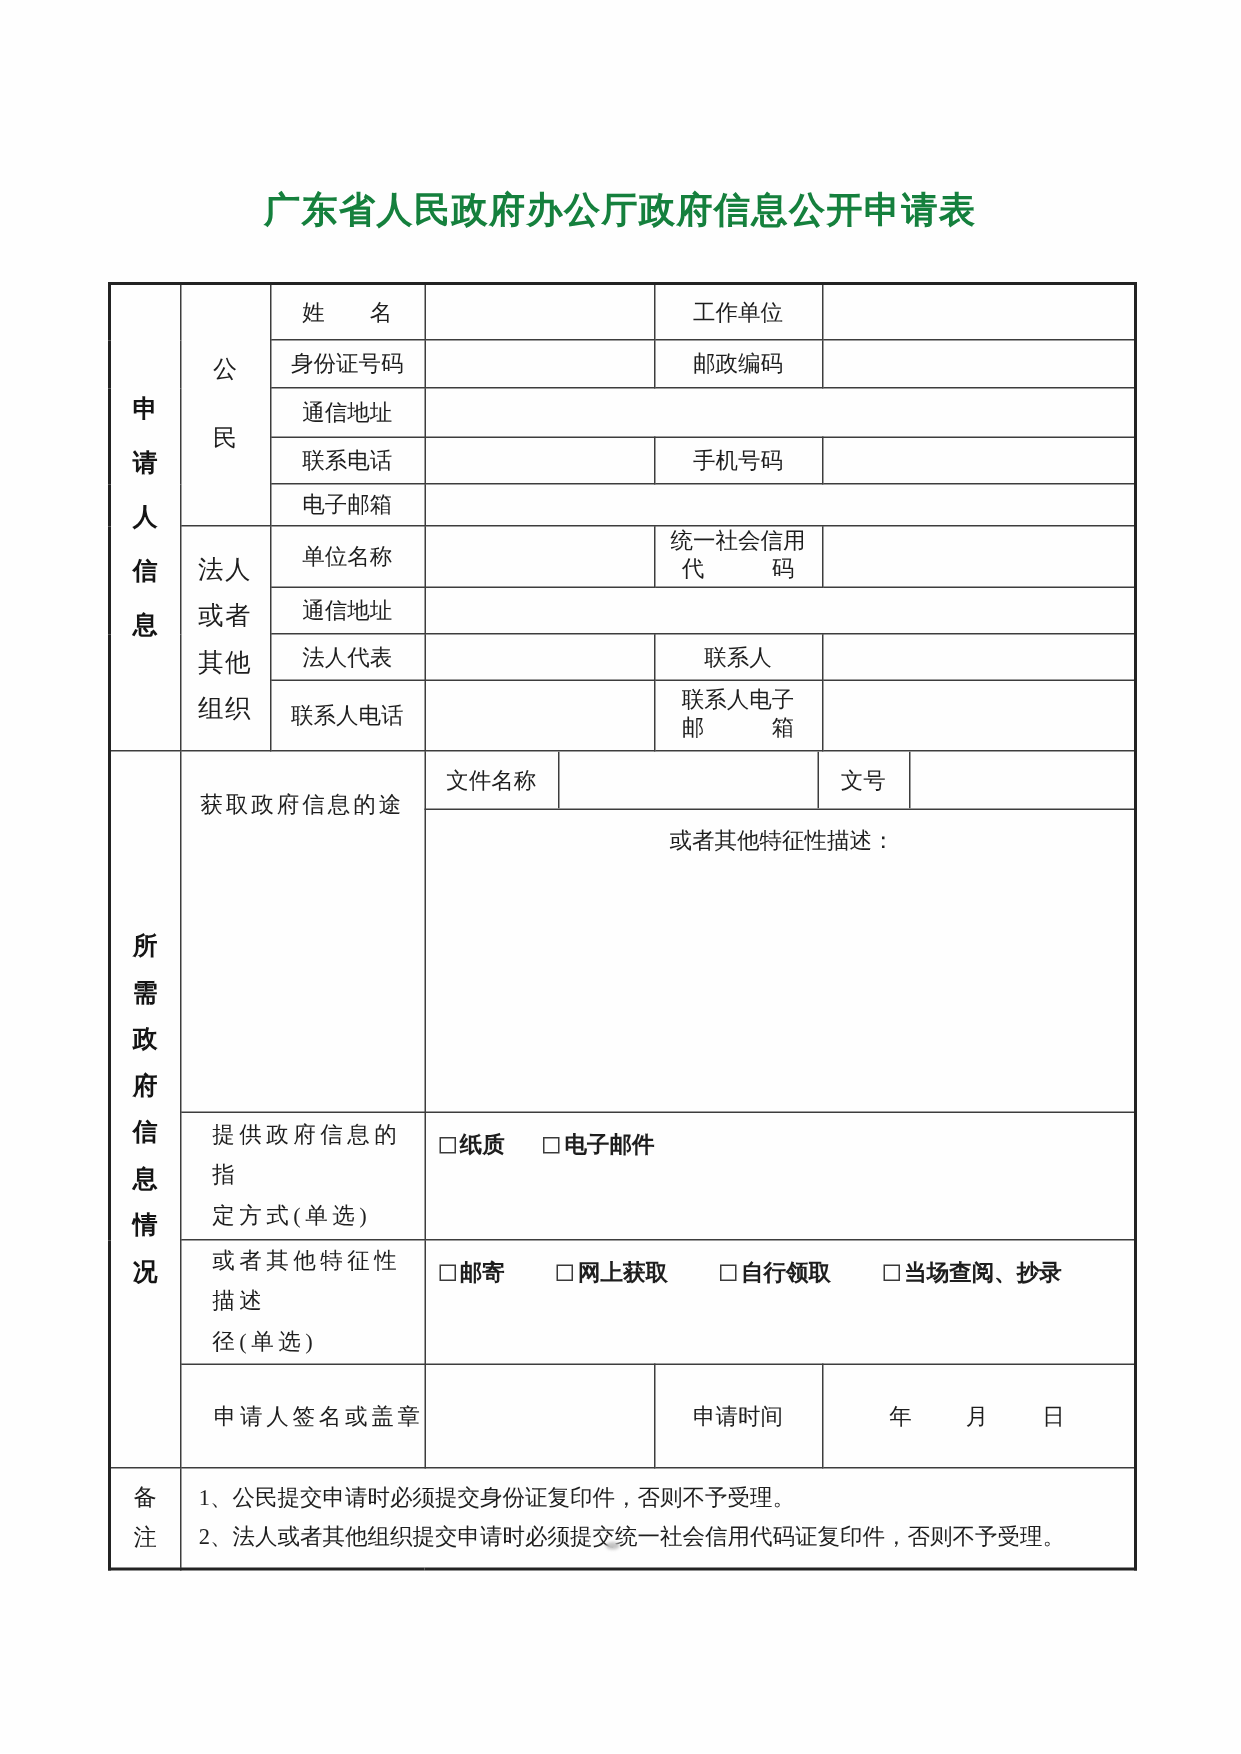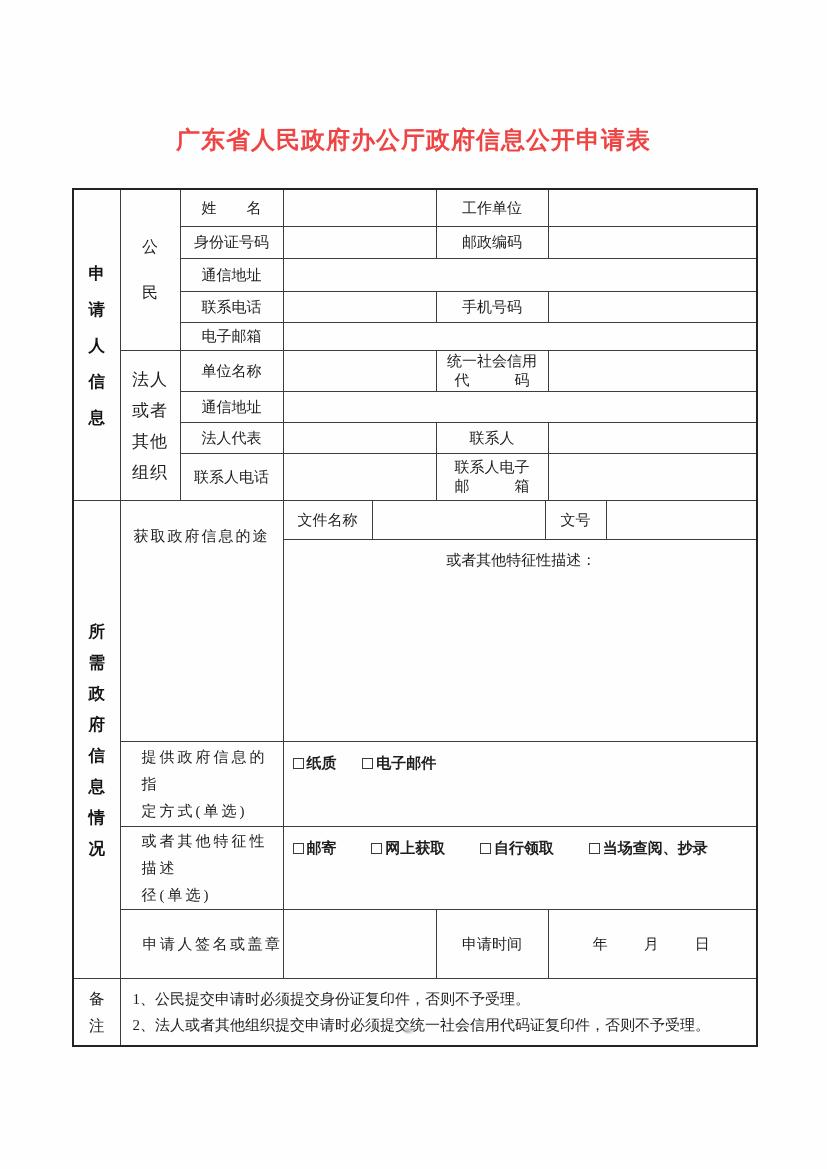--- a/index.html
+++ b/index.html
@@ -19,21 +19,21 @@
   .doc-title {
     position: absolute;
     top: 124px;
     left: 0;
     width: 100%;
     text-align: center;
     font-family: "Liberation Sans", sans-serif;
     font-weight: bold;
     font-size: 24px;
     letter-spacing: 1px;
-    color: #ef4444;
+    color: #15803d;
   }
   table.form {
     position: absolute;
     left: 72px;
     top: 188px;
     border-collapse: collapse;
     table-layout: fixed;
     width: 684px;
     border: 2.5px solid #232323;
   }

